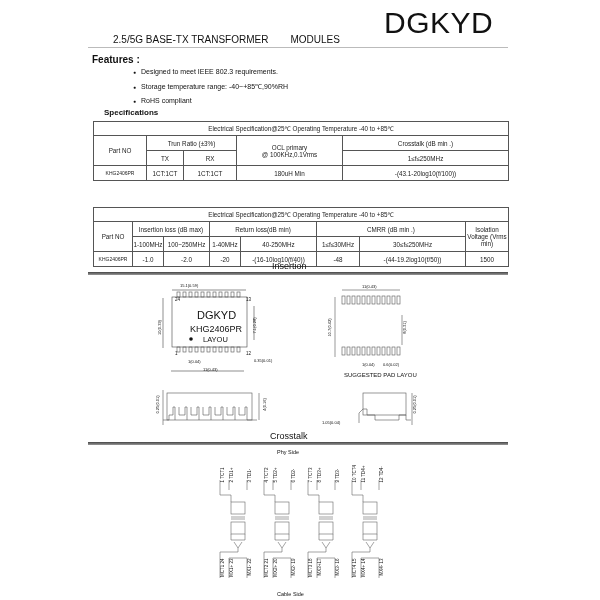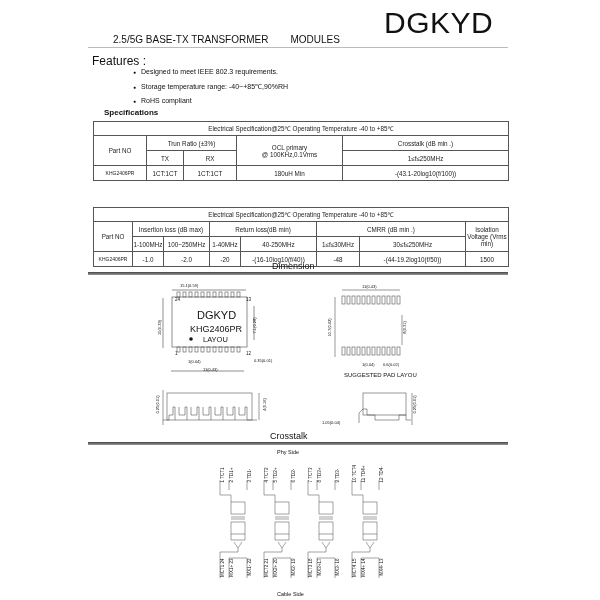--- a/index.html
+++ b/index.html
@@ -2,21 +2,21 @@
 <html><head>
 <meta charset="utf-8">
 <style>
   html,body{margin:0;padding:0;background:#fff;}
   body{width:600px;height:600px;position:relative;overflow:hidden;font-family:"Liberation Sans",sans-serif;color:#111;}
   .abs{position:absolute;}
   .brand{left:384px;top:6px;font-size:30px;letter-spacing:0.5px;color:#111;}
   .title{left:92px;top:34px;font-size:10px;font-weight:normal;margin-left:21px;}
   .title .t2{margin-left:22px;}
   .rule{left:88px;width:420px;height:1px;background:#bbb;top:47px;}
-  .feat-h{left:92px;top:54px;font-size:12px;font-weight:normal;text-align:right;}
+  .feat-h{left:92px;top:54px;font-size:10px;font-weight:bold;text-align:right;}
   .feat-list{left:133px;top:65px;font-size:7px;line-height:14.5px;margin:0;padding:0;list-style:none;}
   .feat-list li::before{content:"\25CF";font-size:5px;margin-right:5px;vertical-align:middle;}
   .spec-h{left:92px;top:108px;font-size:8px;font-weight:bold;padding-left:12px;}
   table.spec{position:absolute;border-collapse:collapse;font-size:6.3px;color:#222;}
   table.spec td{border:1px solid #555;text-align:center;padding:0;height:14px;}
   table.spec td.hdr{height:13px;}
   .t1{left:93px;top:121px;width:416px;}
   .t2{left:93px;top:207px;width:416px;}
   .small{font-size:5px;}
   .sec{font-size:9px;position:absolute;}
@@ -95,21 +95,21 @@
     <td>-2.0</td>
     <td>-20</td>
     <td>-(16-10log10(f/40))</td>
     <td>-48</td>
     <td>-(44-19.2log10(f/50))</td>
     <td>1500</td>
   </tr>
 </tbody>
   </table>
 
-<div class="sec" style="left:272px;top:261px;">Dimension</div>
+<div class="sec" style="left:272px;top:261px;">Insertion</div>
 <div class="sec-line" style="top:272px;"></div>
 
 <svg class="abs" style="left:150px;top:280px" width="135" height="100">
   <g stroke="#444" fill="none" stroke-width="0.6">
     <line x1="22" y1="10" x2="96" y2="10"></line>
     <rect x="22" y="17" width="75" height="50"></rect>
     <g id="tpins"></g>
     <line x1="13" y1="18" x2="13" y2="68"></line>
     <line x1="104" y1="26" x2="104" y2="60"></line>
     <line x1="21" y1="91" x2="94" y2="91"></line>

